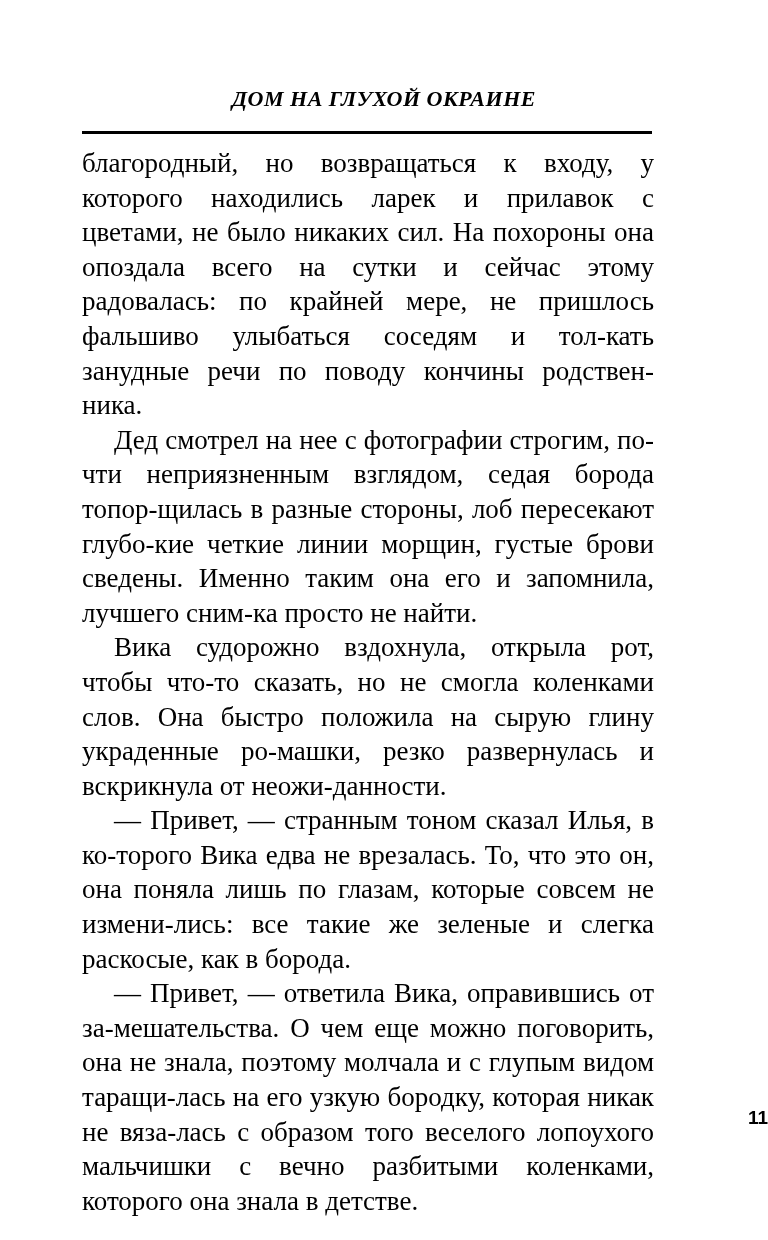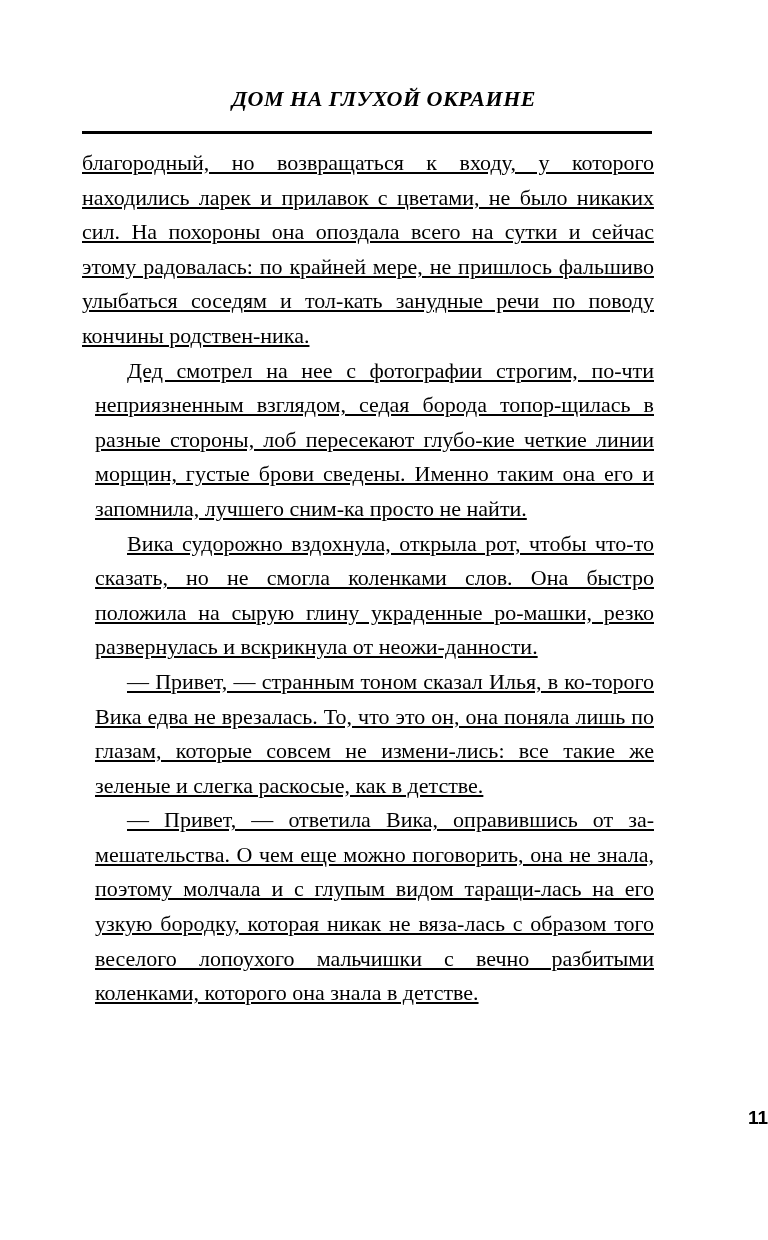--- a/index.html
+++ b/index.html
@@ -41,34 +41,32 @@
     left: 82px;
     width: 570px;
     height: 3px;
     background: #000;
   }
   .body-text {
     position: absolute;
     top: 146px;
     left: 82px;
     width: 572px;
-    font-size: 22px;
+    font-size: 27px;
     line-height: 34.6px;
     text-align: justify;
     text-justify: inter-word;
     hyphens: manual;
-    text-decoration: underline;
   }
   .body-text p {
     margin: 0;
     text-indent: 0;
   }
   .body-text p.indent {
     text-indent: 32px;
-    margin-left: 13px;
   }
   .folio {
     position: absolute;
     top: 1107px;
     left: 0;
     right: 0;
     text-align: right;
     font-family: "Liberation Sans", sans-serif;
     font-weight: 700;
     font-size: 19px;
@@ -80,19 +78,19 @@
 <div class="page">
 
   <div class="running-head">Дом на глухой окраине</div>
 
   <div class="rule"></div>
 
   <div class="body-text">
     <p>благородный, но возвращаться к входу, у которого находились ларек и прилавок с цветами, не было никаких сил. На похороны она опоздала всего на сутки и сейчас этому радовалась: по крайней мере, не пришлось фальшиво улыбаться соседям и тол-кать занудные речи по поводу кончины родствен-ника.</p>
     <p class="indent">Дед смотрел на нее с фотографии строгим, по-чти неприязненным взглядом, седая борода топор-щилась в разные стороны, лоб пересекают глубо-кие четкие линии морщин, густые брови сведены. Именно таким она его и запомнила, лучшего сним-ка просто не найти.</p>
     <p class="indent">Вика судорожно вздохнула, открыла рот, чтобы что-то сказать, но не смогла коленками слов. Она быстро положила на сырую глину украденные ро-машки, резко развернулась и вскрикнула от неожи-данности.</p>
-    <p class="indent">— Привет, — странным тоном сказал Илья, в ко-торого Вика едва не врезалась. То, что это он, она поняла лишь по глазам, которые совсем не измени-лись: все такие же зеленые и слегка раскосые, как в детстве.</p>
+    <p class="indent">— Привет, — странным тоном сказал Илья, в ко-торого Вика едва не врезалась. То, что это он, она поняла лишь по глазам, которые совсем не измени-лись: все такие же зеленые и слегка раскосые, как в борода.</p>
     <p class="indent">— Привет, — ответила Вика, оправившись от за-мешательства. О чем еще можно поговорить, она не знала, поэтому молчала и с глупым видом таращи-лась на его узкую бородку, которая никак не вяза-лась с образом того веселого лопоухого мальчишки с вечно разбитыми коленками, которого она знала в детстве.</p>
   </div>
 
   <div class="folio">11</div>
 
 </div>
 
 </body></html>

